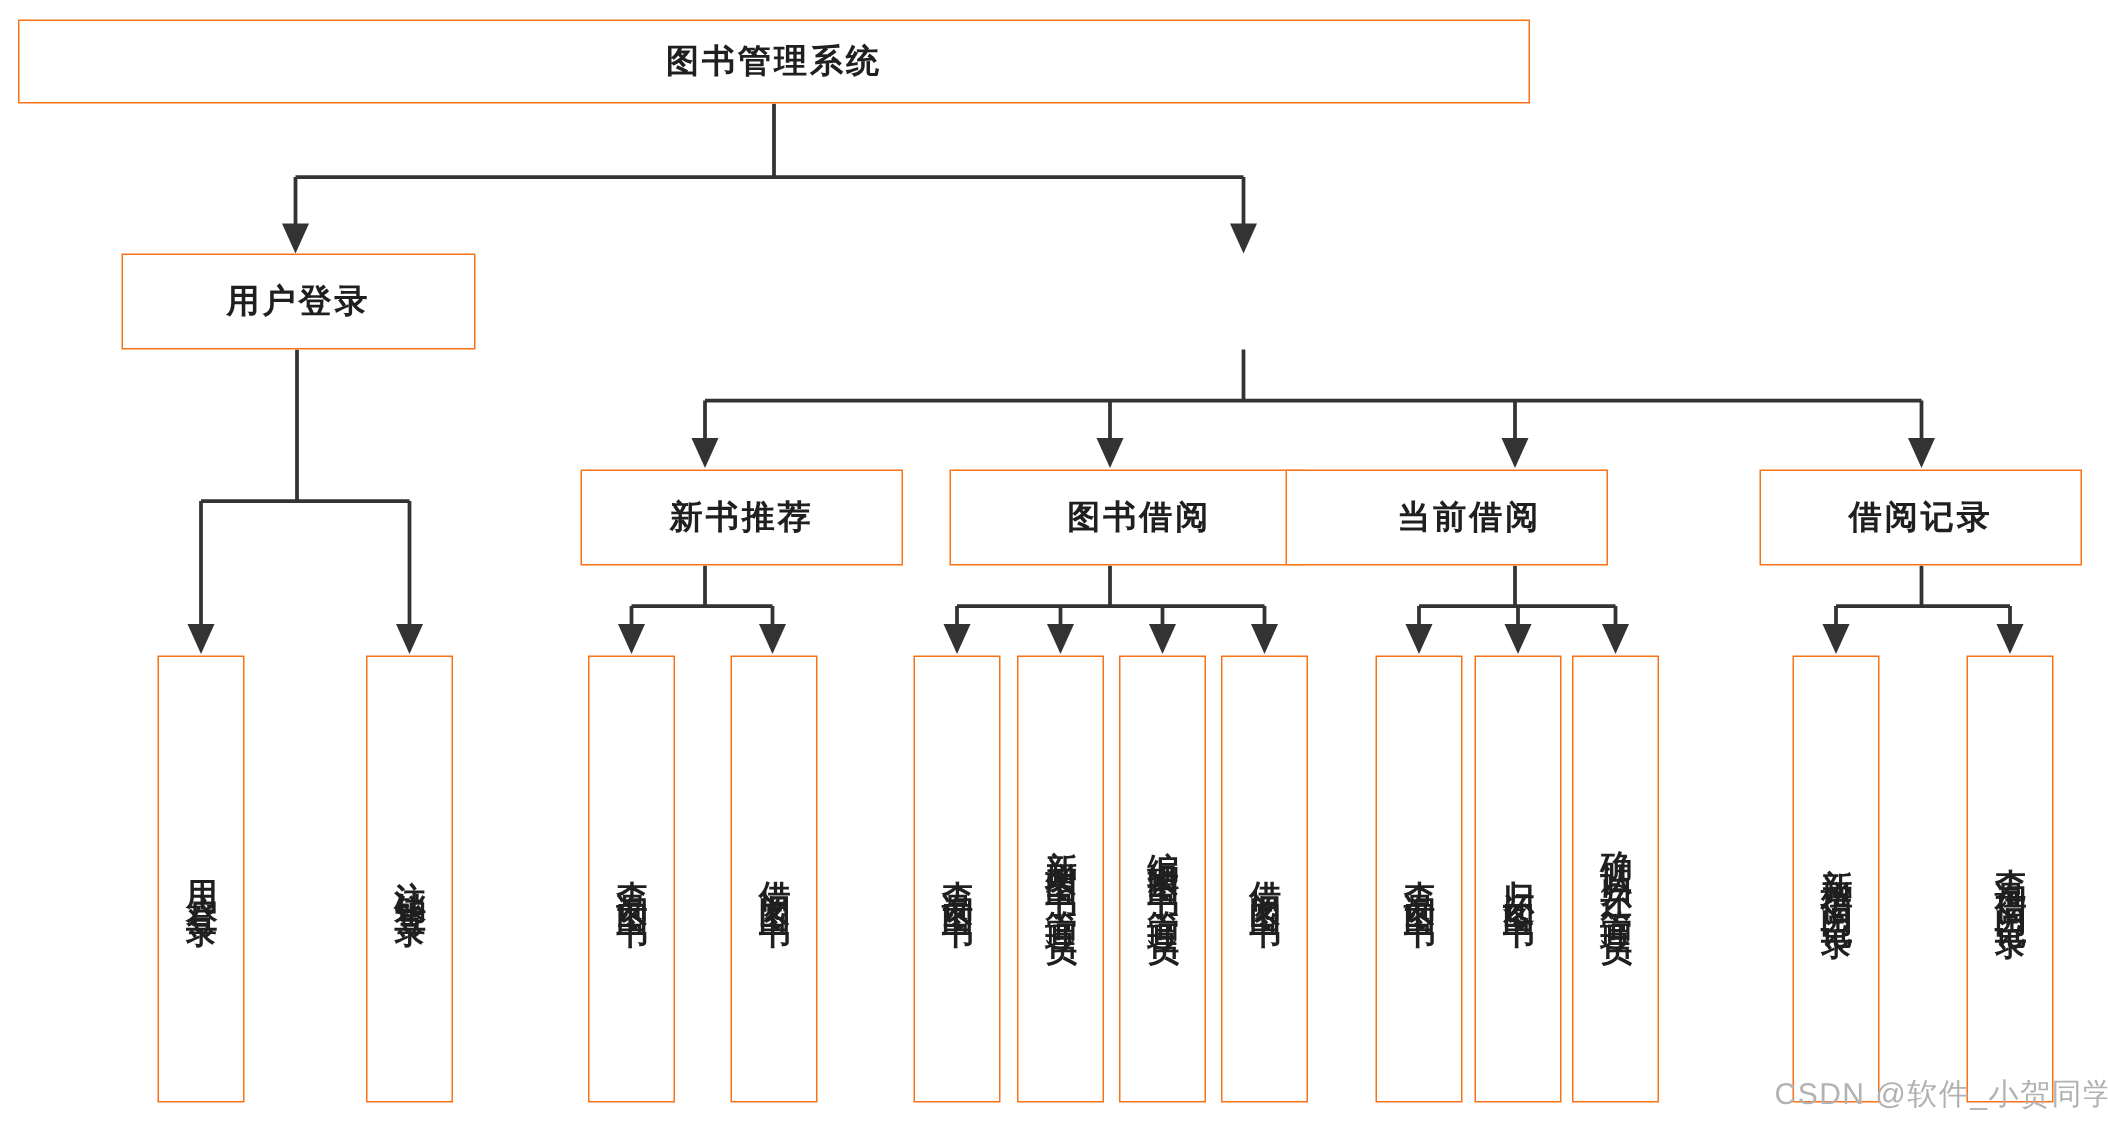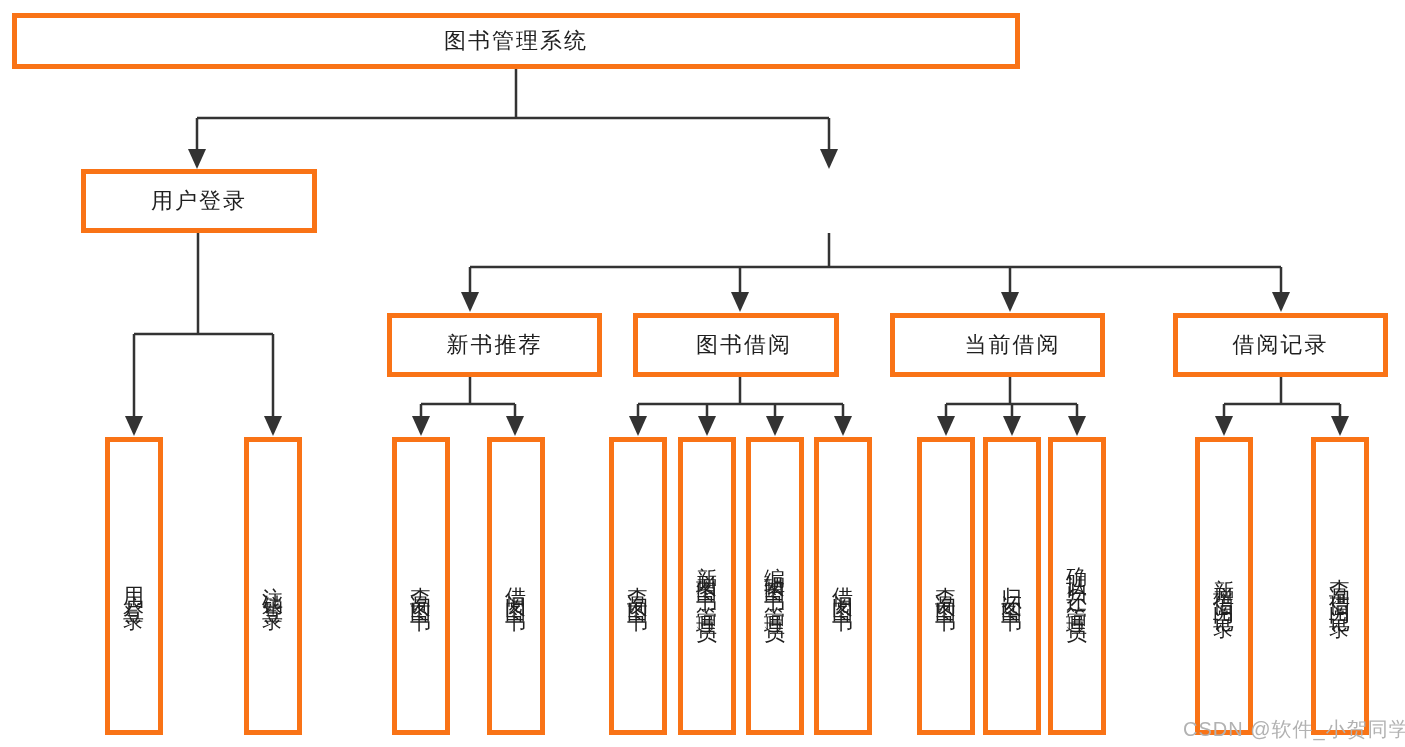--- a/index.html
+++ b/index.html
@@ -7,43 +7,44 @@
     position:relative;
     width:1405px;height:747px;
     background:#ffffff;
     overflow:hidden;
     font-family:"Liberation Sans", sans-serif;
   }
   svg.connectors{position:absolute;left:0;top:0;z-index:1;}
   .box{
     position:absolute;
     background:#ffffff;
-    border:5px solid #f97316;
+    border:1px solid #f97316;
     box-sizing:border-box;
     display:flex;align-items:center;justify-content:center;
     color:#1f1f1f;
     z-index:2;
+    font-weight:bold;
   }
   .hbox{font-size:22px;letter-spacing:2px;white-space:nowrap;}
   .vbox{top:437px;width:58px;height:298px;}
   .vbox .vtext{
     writing-mode:vertical-rl;
     text-orientation:mixed;
     font-size:21px;
     letter-spacing:8px;
     line-height:1;
     white-space:nowrap;
   }
   
   .n-root{left:12px;top:13px;width:1008px;height:56px;}
   .n-l2a{left:81px;top:169px;width:236px;height:64px;}
   .n-l2b{left:711px;top:169px;width:236px;height:64px;}
   .n-l3a{left:363px;top:313px;width:215px;height:64px;margin-left:24px;}
-  .n-l3b{left:633px;top:313px;width:206px;height:64px;padding-left:16px;}
-  .n-l3c{left:890px;top:313px;width:215px;height:64px;padding-left:30px;}
+  .n-l3b{left:633px;top:313px;width:237px;height:64px;padding-left:16px;}
+  .n-l3c{left:857px;top:313px;width:215px;height:64px;padding-left:30px;}
   .n-l3d{left:1173px;top:313px;width:215px;height:64px;}
   .v-1{left:105px;}  .v-2{left:244px;}
   .v-3{left:392px;}  .v-4{left:487px;}
   .v-5{left:609px;}  .v-6{left:678px;}  .v-7{left:746px;}  .v-8{left:814px;}
   .v-9{left:917px;}  .v-10{left:983px;} .v-11{left:1048px;}
   .v-12{left:1195px;}.v-13{left:1311px;}
   .watermark{
     position:absolute;left:1183px;top:716px;
     font-size:20px;color:#b2b2b2;letter-spacing:1px;
     white-space:nowrap;z-index:5;

